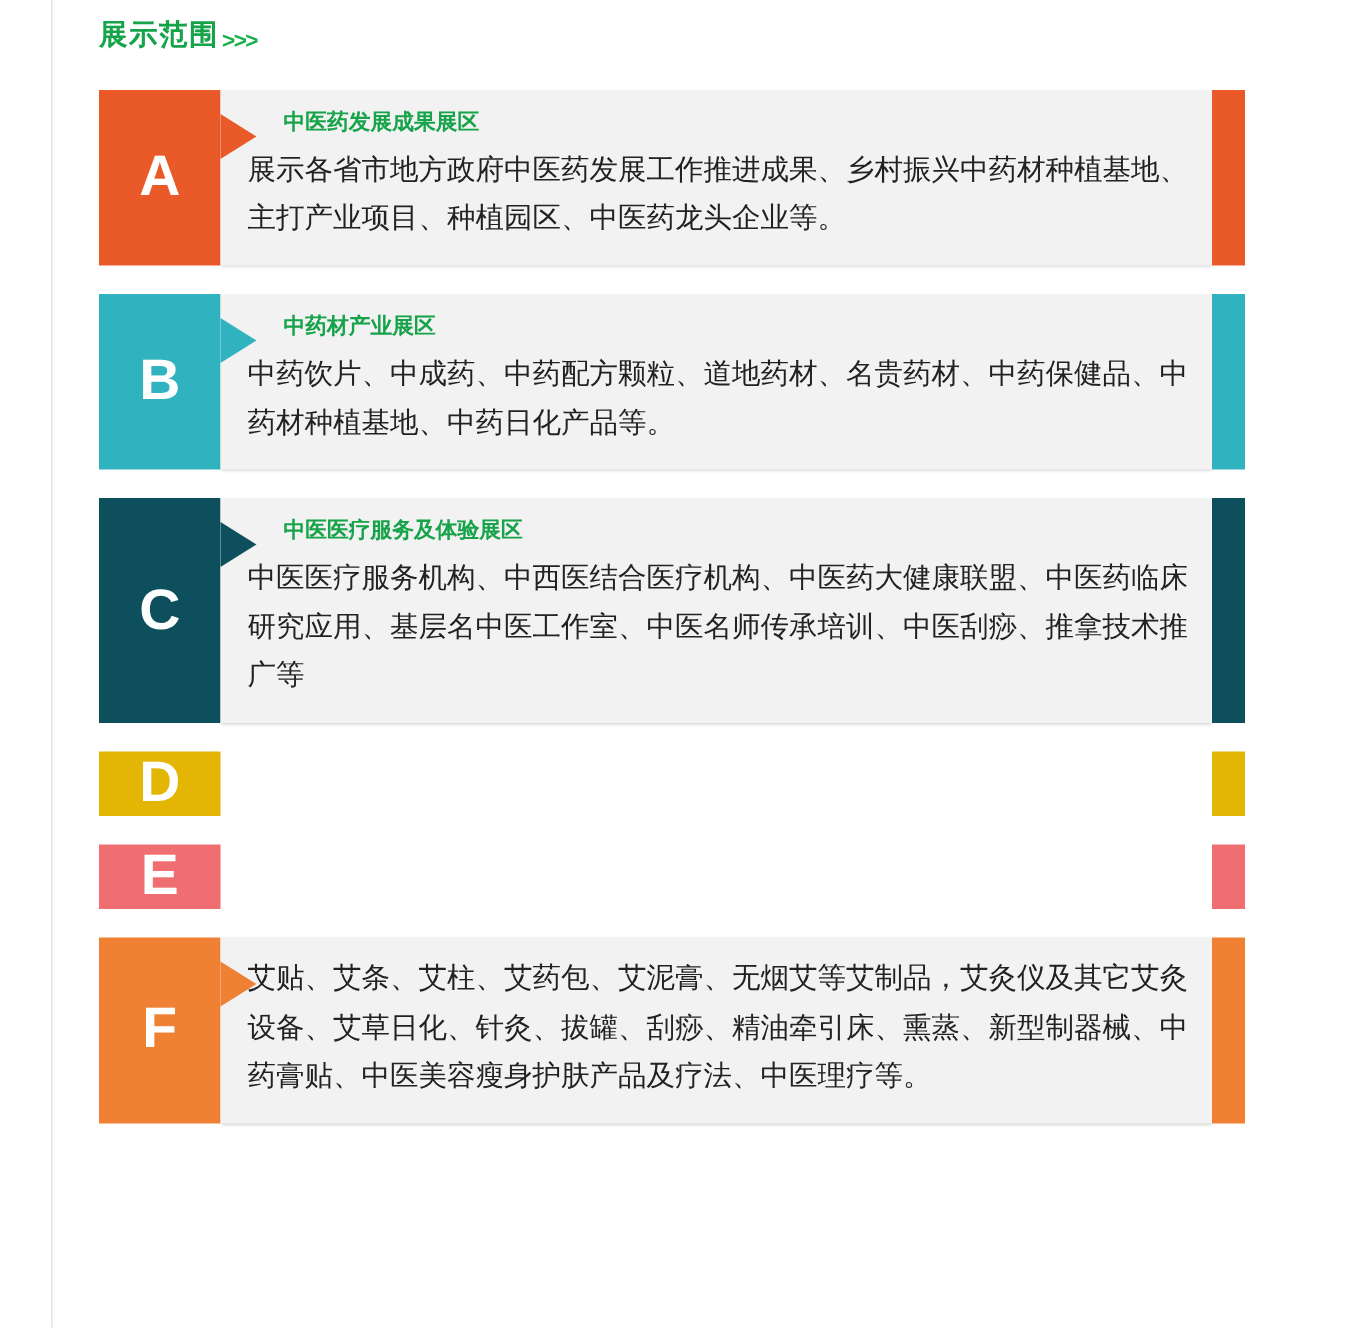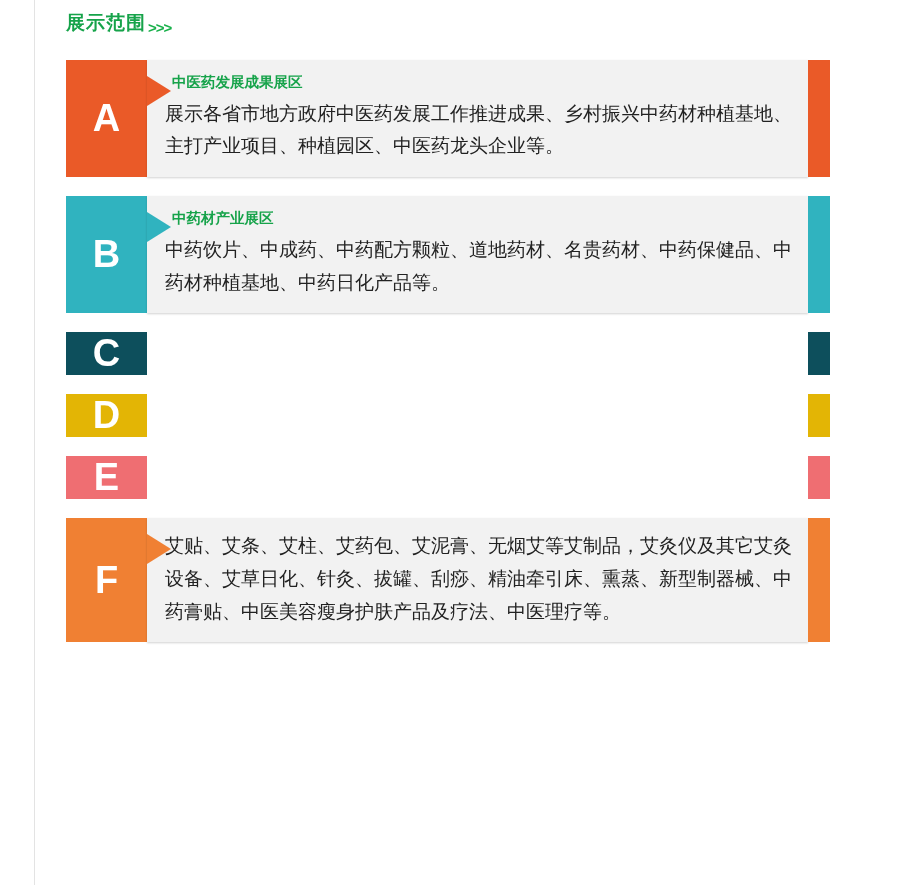--- a/index.html
+++ b/index.html
@@ -88,21 +88,21 @@
     width: 0;
     height: 0;
     border-top: 15px solid transparent;
     border-bottom: 15px solid transparent;
     border-left: 24px solid #000;
   }
   .sec-title {
     font-size: 14.5px;
     font-weight: bold;
     color: #16a34a;
-    margin: 0 0 4px 7px;
+    margin: 0 0 4px 24px;
     line-height: 1.5;
   }
   .sec-text {
     font-size: 19px;
     color: #222222;
     line-height: 1.72;
     margin: 0;
     text-align: justify;
   }
   
@@ -159,20 +159,25 @@
         </div>
         <div class="tail" style="background: rgb(48, 179, 191);"></div>
       </div>
     </div>
 
     <div class="section">
       <div class="section-inner">
         <div class="letter-box" style="background: rgb(13, 79, 92);">
           <span>C</span>
         </div>
+        <div class="body-wrap">
+          <div class="notch" style="border-left-color: rgb(13, 79, 92);"></div>
+          <div class="sec-title">中医医疗服务及体验展区</div>
+          <div class="sec-text">中医医疗服务机构、中西医结合医疗机构、中医药大健康联盟、中医药临床研究应用、基层名中医工作室、中医名师传承培训、中医刮痧、推拿技术推广等</div>
+        </div>
         <div class="tail" style="background: rgb(13, 79, 92);"></div>
       </div>
     </div>
 
     <div class="section">
       <div class="section-inner">
         <div class="letter-box" style="background: rgb(227, 181, 5);">
           <span>D</span>
         </div>
         <div class="tail" style="background: rgb(227, 181, 5);"></div>

